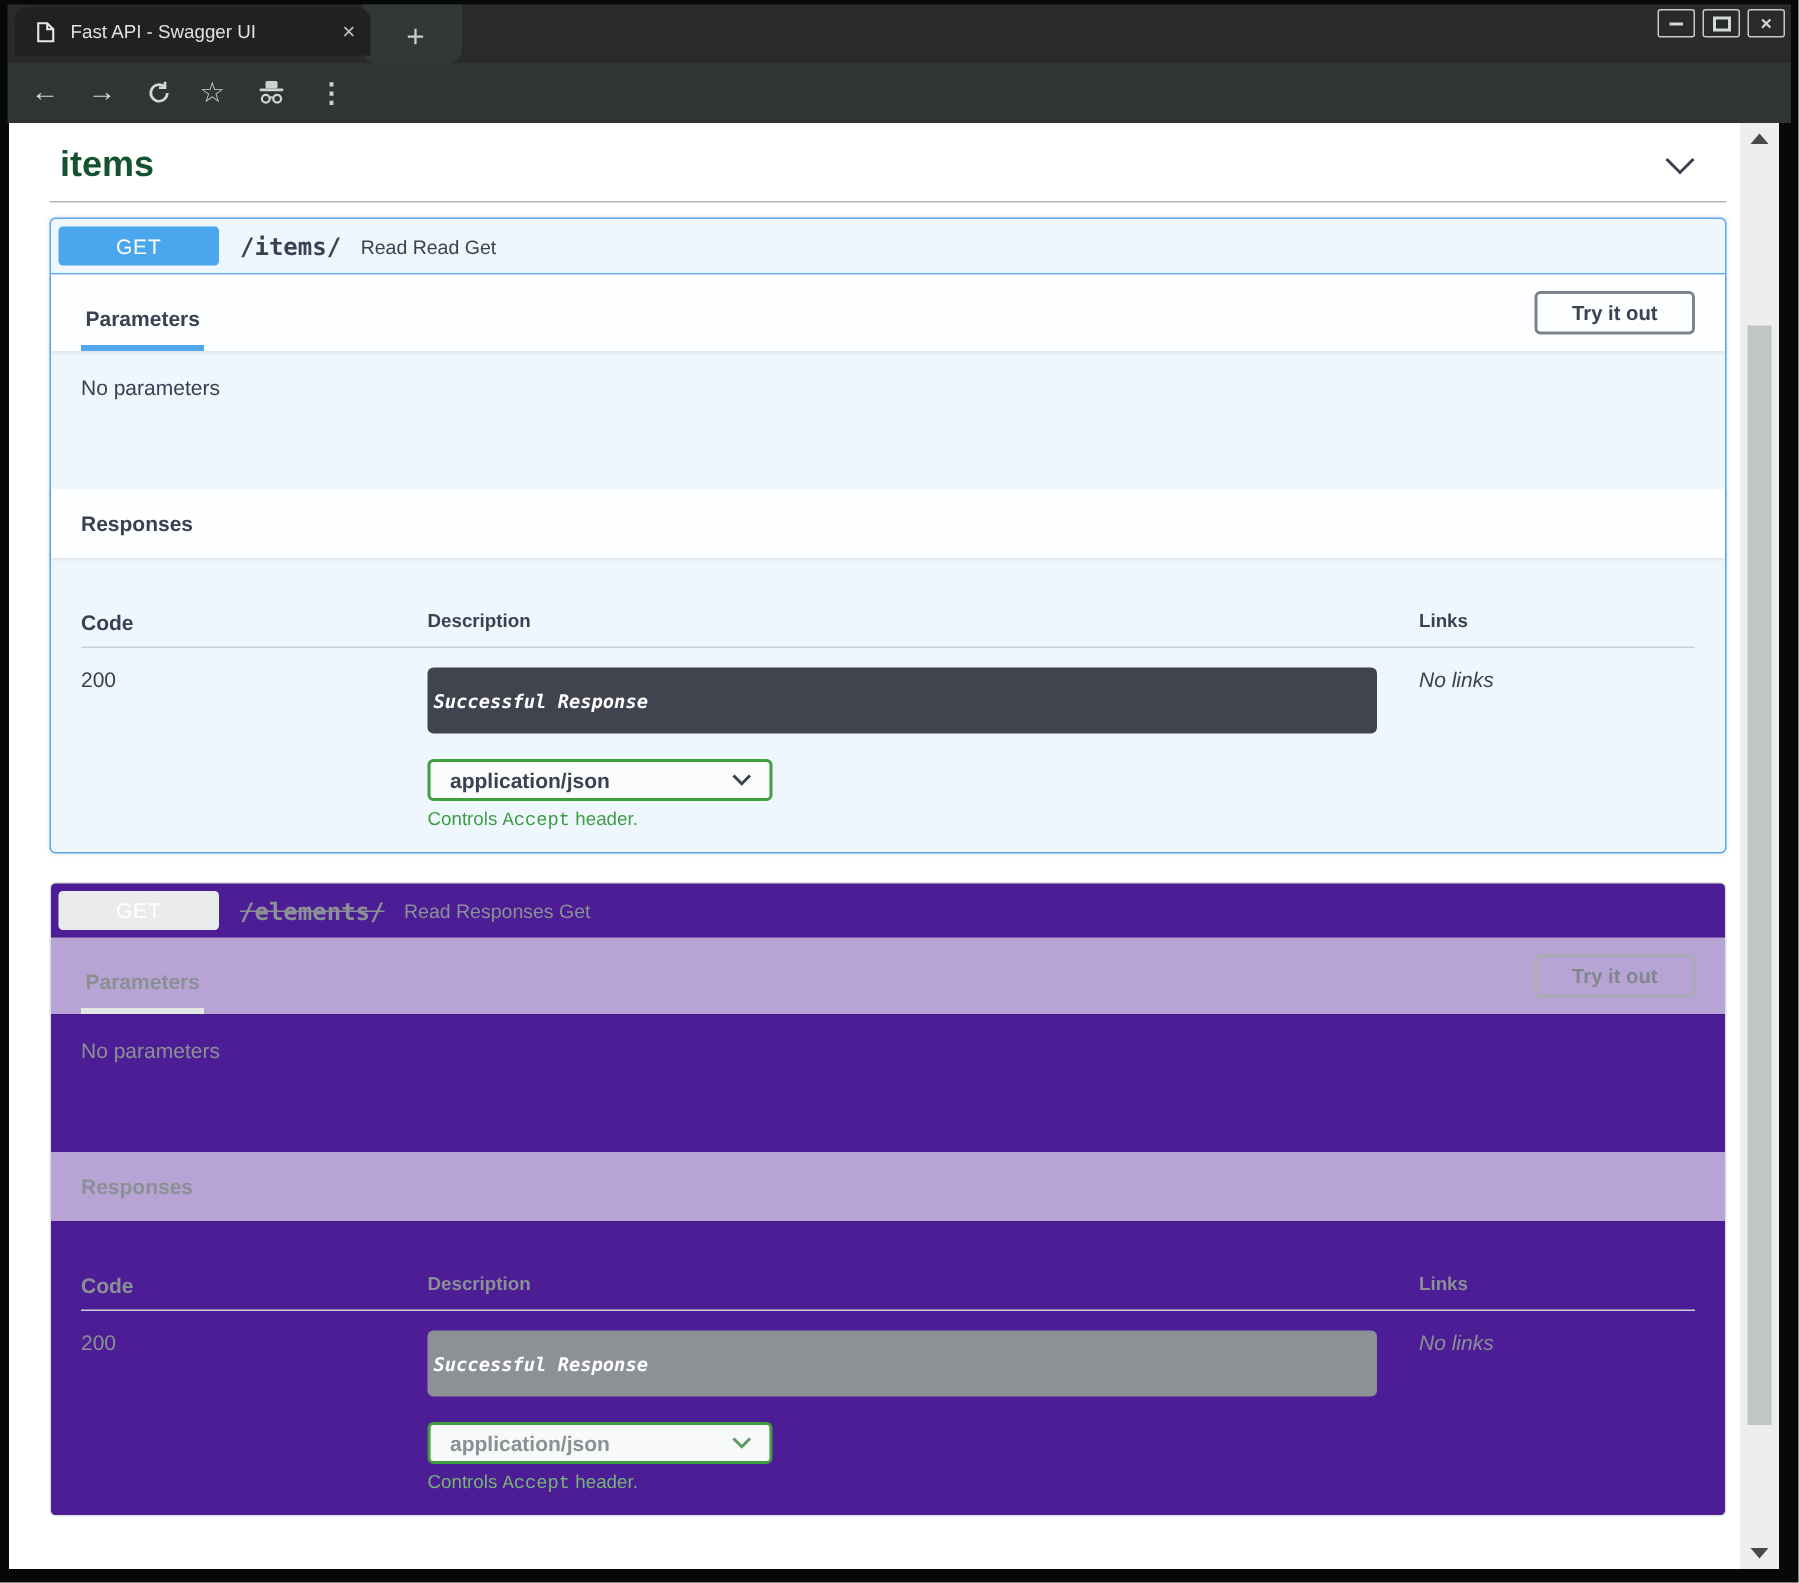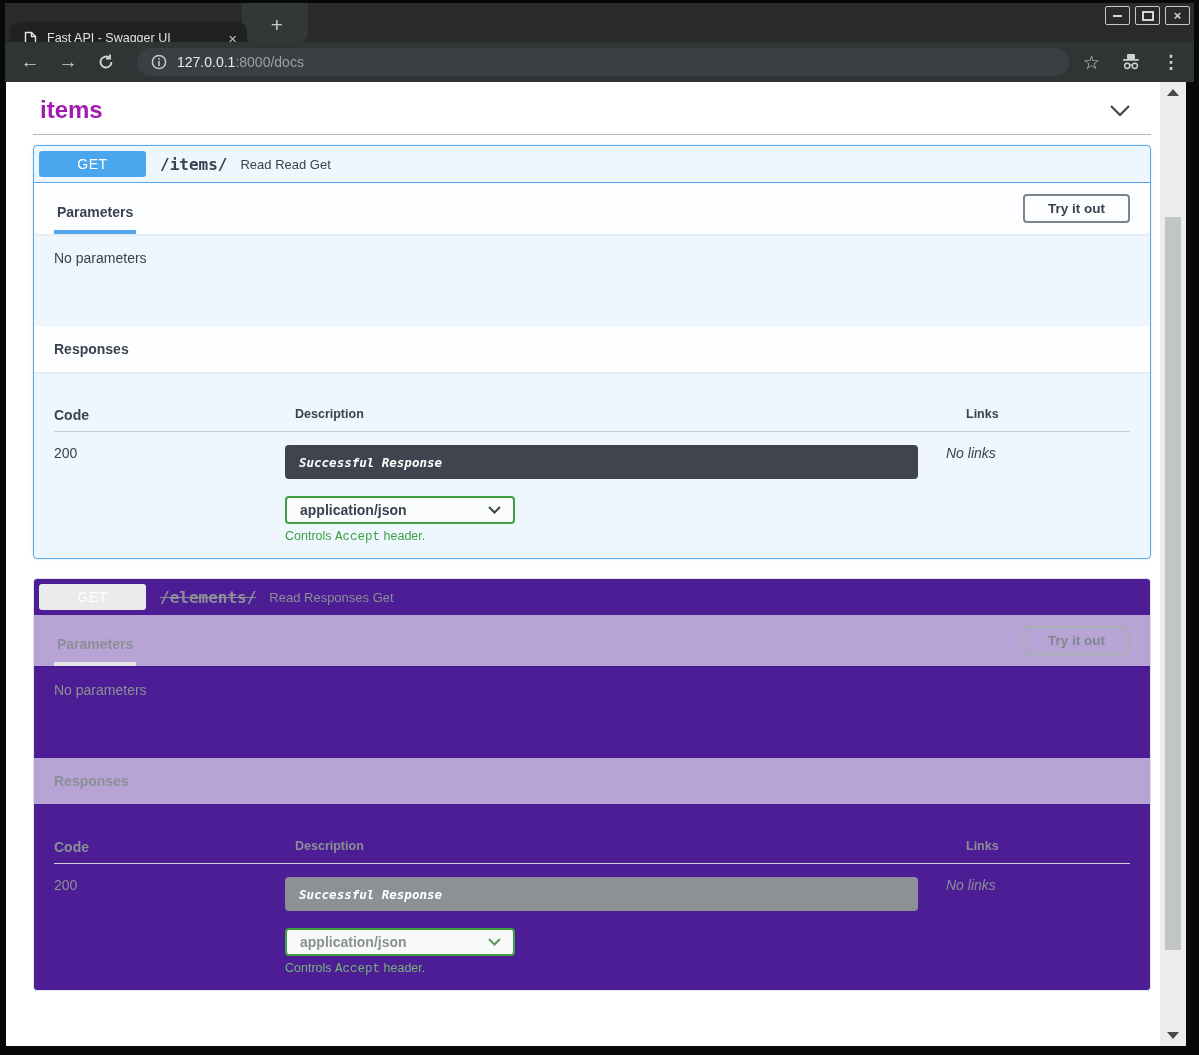--- a/index.html
+++ b/index.html
@@ -3,41 +3,41 @@
 <meta charset="utf-8">
 <style>
   html,body{margin:0;padding:0;}
   body{
     width:1199px;height:1055px;position:relative;background:#070808;
     font-family:"Liberation Sans",sans-serif;overflow:hidden;
   }
   
   .titlebar{position:absolute;top:3px;left:5px;right:5px;height:39px;background:#282a2b;}
   .newtab-patch{position:absolute;left:237px;top:0;width:66px;height:39px;background:#343738;border-bottom-left-radius:9px;border-bottom-right-radius:9px;}
-  .tab{position:absolute;left:5px;top:19px;width:237px;height:32px;background:#1f2122;border-top-left-radius:9px;border-top-right-radius:9px;display:flex;align-items:center;padding:0 10px 0 14px;box-sizing:border-box;justify-content:flex-end;}
+  .tab{position:absolute;left:5px;top:2px;width:237px;height:32px;background:#1f2122;border-top-left-radius:9px;border-top-right-radius:9px;display:flex;align-items:center;padding:0 10px 0 14px;box-sizing:border-box;justify-content:flex-end;}
   .tab-title{color:#dfe1e2;font-size:12.5px;margin-left:10px;flex:1;white-space:nowrap;overflow:hidden;}
   .tab-close{color:#bfc2c3;font-size:15px;line-height:15px;margin-left:8px;cursor:default;}
   .newtab-btn{position:absolute;left:258px;top:8px;width:28px;height:28px;color:#c8cbcb;font-size:21px;display:flex;align-items:center;justify-content:center;}
   .winbtns{position:absolute;right:4px;top:3px;display:flex;gap:5px;}
   .winbtn{width:23px;height:17px;border:1px solid #c6c9c9;border-radius:2px;display:flex;align-items:center;justify-content:center;color:#d4d7d7;background:transparent;}
   .glyph-min{width:9px;height:2px;background:#d4d7d7;display:block;}
   .glyph-max{width:8px;height:6px;border:2px solid #d4d7d7;display:block;}
   .glyph-close{font-size:13px;line-height:13px;font-weight:bold;}
   .toolbar{position:absolute;top:42px;left:5px;right:5px;height:40px;background:#313435;display:flex;align-items:center;padding:0 14px;box-sizing:border-box;}
   .nav-ico{color:#d4d7d7;font-size:19px;width:22px;text-align:center;margin-right:16px;}
   .omnibox{flex:1;height:28px;background:#3c3f41;border-radius:14px;display:flex;align-items:center;padding:0 14px;margin:0 14px 0 4px;min-width:0;}
   .urltext{font-size:14px;margin-left:10px;white-space:nowrap;}
   .url-host{color:#e8eaed;}
   .url-rest{color:#9aa0a6;}
   .tool-ico{color:#ced1d1;font-size:18px;margin-left:20px;display:flex;align-items:center;}
   
   .content{position:absolute;top:82px;left:6px;right:13px;bottom:9px;background:#ffffff;overflow:hidden;}
   .swagger{position:absolute;left:0;top:0;right:26px;bottom:0;padding:0 9px 0 27px;box-sizing:border-box;overflow:hidden;}
   .group-head{display:flex;align-items:center;justify-content:space-between;padding:14px 0 10px 7px;border-bottom:1px solid #b4b8be;margin-bottom:10px;}
-  .group-title{font-size:24px;font-weight:bold;color:#a21caf;}
+  .group-title{font-size:24px;font-weight:bold;color:#14532d;}
   
   .opblock{border-radius:4px;margin-bottom:19px;box-shadow:0 0 3px rgba(0,0,0,0.12);}
   .op-get{background:#eef6fe;border:1px solid #57a8ef;}
   .op-dep{background:#4c1d95;border:1px solid #e2e4e5;box-shadow:none;}
   .summary{display:flex;align-items:center;padding:5px;}
   .op-get .summary{border-bottom:1px solid #57a8ef;}
   .method-btn{width:107px;height:26px;border-radius:3px;font-weight:normal;font-size:14px;color:#fff;display:flex;align-items:center;justify-content:center;letter-spacing:.5px;border:none;font-family:inherit;}
   .op-get .method-btn{background:#4aa7ee;}
   .op-dep .method-btn{background:#e9ebec;}
   .path{font-family:"DejaVu Sans Mono",monospace;font-weight:bold;font-size:16px;color:#3b4151;margin-left:14px;}
@@ -49,28 +49,28 @@
   .op-dep .section-head{background:rgba(255,255,255,.6);}
   .ptab{align-self:flex-end;padding:0 3px 10px;border-bottom:4px solid #53a7ef;font-weight:bold;font-size:14px;color:#3b4151;}
   .op-dep .ptab{color:#8b9095;border-bottom-color:#e4e6e7;}
   .try-btn{border:2px solid #7d838c;border-radius:4px;background:transparent;font-weight:bold;font-size:13.5px;color:#3b4151;padding:5px 23px;font-family:inherit;}
   .op-dep .try-btn{border-color:#a8adb3;color:#82878f;}
   .no-params{padding:16px 20px 60px;font-size:14px;color:#3b4151;}
   .op-dep .no-params{color:#8b9095;}
   .responses-head{height:46px;display:flex;align-items:center;padding:0 20px;background:rgba(255,255,255,.85);box-shadow:0 1px 2px rgba(0,0,0,.08);font-weight:bold;font-size:14px;color:#3b4151;box-sizing:border-box;}
   .op-dep .responses-head{background:rgba(255,255,255,.6);color:#8b9095;}
   .resp-table{padding:35px 20px 14px;}
-  .resp-headers{display:grid;grid-template-columns:231px 661px 186px;font-weight:bold;font-size:12.5px;color:#3b4151;padding-bottom:8px;border-bottom:1px solid #ccd0d5;gap:10px;}
+  .resp-headers{display:grid;grid-template-columns:231px 661px 186px;font-weight:bold;font-size:12.5px;color:#3b4151;padding-bottom:8px;border-bottom:1px solid #ccd0d5;}
   .resp-headers .col-code{font-size:14px;}
   .op-dep .resp-headers{color:#8b9095;}
   .resp-row{display:grid;grid-template-columns:231px 661px 186px;padding-top:13px;}
   .code-cell{font-size:14px;color:#3b4151;}
   .links-cell{font-style:italic;font-size:14px;color:#3b4151;}
   .op-dep .code-cell,.op-dep .links-cell{color:#8b9095;}
-  .banner{height:34px;width:633px;background:#41444e;border-radius:4px;display:flex;align-items:center;padding-left:14px;box-sizing:border-box;color:#fff;font-family:"DejaVu Sans Mono",monospace;font-style:italic;font-weight:bold;font-size:12.5px;}
+  .banner{height:44px;width:633px;background:#41444e;border-radius:4px;display:flex;align-items:center;padding-left:4px;box-sizing:border-box;color:#fff;font-family:"DejaVu Sans Mono",monospace;font-style:italic;font-weight:bold;font-size:12.5px;}
   .op-dep .banner{background:#8d9196;}
   .mt-select{margin-top:17px;width:230px;height:28px;border:2px solid #3f9e3f;border-radius:4px;background:#fbfcfc;display:flex;align-items:center;justify-content:space-between;padding:0 12px 0 13px;box-sizing:border-box;font-weight:bold;font-size:14px;color:#3b4151;cursor:default;}
   .op-dep .mt-select{color:#8b9095;background:#f8f9f9;}
   .note{margin-top:5px;font-size:12.5px;color:#3f9e43;}
   .note .codefont{font-family:Liberation Mono, monospace;margin-top:44px;}
   .op-dep .note{color:#76b37a;}
   
   .scrollbar{position:absolute;right:0;top:0;bottom:0;width:26px;background:#ededee;}
   .sb-thumb{position:absolute;left:5px;width:16px;top:135px;height:733px;background:#c2c5c5;}
   .sb-arrow{position:absolute;left:7px;width:0;height:0;border-left:6px solid transparent;border-right:6px solid transparent;}
@@ -108,30 +108,20 @@
 
 <div class="toolbar">
   <span class="nav-ico">←</span>
   <span class="nav-ico">→</span>
   <span class="nav-ico" style="display:flex;justify-content:center;">
     <svg width="18" height="18" viewBox="0 0 18 18">
         <path d="M14.5 9 a5.5 5.5 0 1 1 -1.6 -3.9" fill="none" stroke="#d4d7d7" stroke-width="1.8"></path>
         <path d="M13 1.5 v4 h-4" fill="none" stroke="#d4d7d7" stroke-width="1.8"></path>
       </svg>
   </span>
-  <div class="omnibox">
-    <span style="display:flex;">
-      <svg width="16" height="16" viewBox="0 0 16 16">
-          <circle cx="8" cy="8" r="6.6" fill="none" stroke="#c7caca" stroke-width="1.5"></circle>
-          <rect x="7.2" y="7" width="1.6" height="5" fill="#c7caca"></rect>
-          <rect x="7.2" y="4" width="1.6" height="1.7" fill="#c7caca"></rect>
-        </svg>
-    </span>
-    <span class="urltext"><span class="url-host">127.0.0.1</span><span class="url-rest">:8000/docs</span></span>
-  </div>
   <span class="tool-ico" style="margin-left:0;font-size:19px;">☆</span>
   <span class="tool-ico">
     <svg width="22" height="18" viewBox="0 0 22 18">
         <rect x="7" y="1" width="8" height="5" rx="1" fill="#ced1d1"></rect>
         <rect x="3" y="6" width="16" height="1.8" rx="0.9" fill="#ced1d1"></rect>
         <circle cx="7.2" cy="12.8" r="2.6" fill="none" stroke="#ced1d1" stroke-width="1.5"></circle>
         <circle cx="14.8" cy="12.8" r="2.6" fill="none" stroke="#ced1d1" stroke-width="1.5"></circle>
         <path d="M9.8 12.4 q1.2 -1 2.4 0" fill="none" stroke="#ced1d1" stroke-width="1.3"></path>
       </svg>
   </span>

